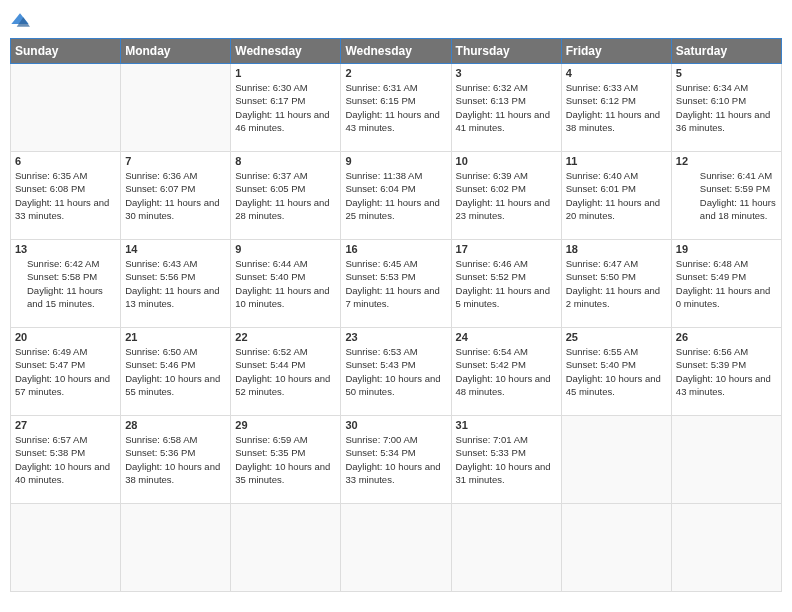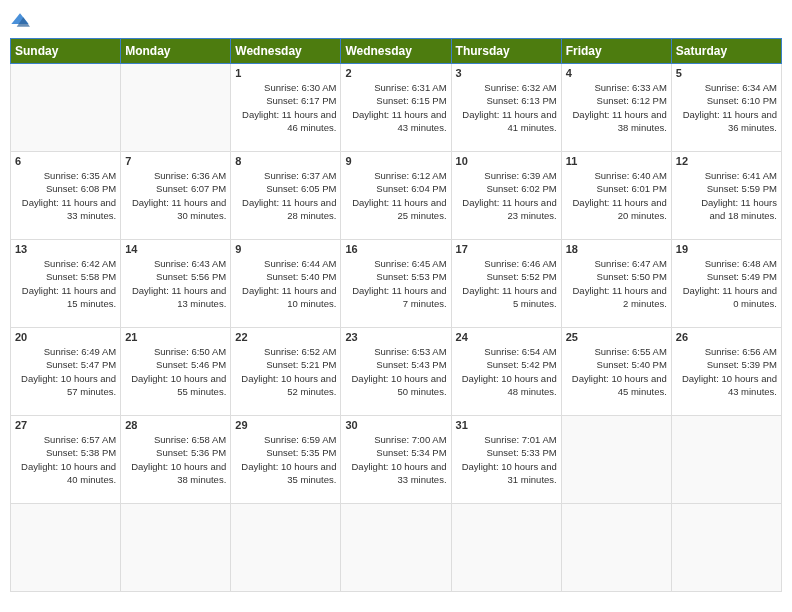--- a/index.html
+++ b/index.html
@@ -53,21 +53,21 @@
     .location {
       font-size: 14px;
       color: #555;
     }
     table {
       width: 100%;
       border-collapse: collapse;
       table-layout: fixed;
     }
     th {
-      background-color: #4d7c0f;
+      background-color: #737373;
       color: white;
       text-align: left;
       padding: 5px 4px;
       font-size: 12px;
       font-weight: bold;
       border: 1px solid #3a80c9;
     }
     td {
       vertical-align: top;
       padding: 3px 4px;
@@ -81,21 +81,20 @@
       background: #f9f9f9;
     }
     .day-num {
       font-size: 11px;
       font-weight: bold;
       display: block;
       margin-bottom: 2px;
     }
     .day-info {
       line-height: 1.4;
-      text-align: right;
     }
   </style>
 </head>
 <body>
 
 <div class="page">
   <div class="header">
     <div class="logo">
       <svg class="logo-icon" viewBox="0 0 30 24" xmlns="http://www.w3.org/2000/svg">
         <polygon points="15,2 28,18 2,18" fill="#4a90d9"></polygon>
@@ -173,21 +172,21 @@
 Daylight: 11 hours and 30 minutes.</div>
           </td>
           <td>
             <span class="day-num">8</span>
             <div class="day-info" style="white-space: pre-wrap;">Sunrise: 6:37 AM
 Sunset: 6:05 PM
 Daylight: 11 hours and 28 minutes.</div>
           </td>
           <td>
             <span class="day-num">9</span>
-            <div class="day-info" style="white-space: pre-wrap;">Sunrise: 6:12 AM
+            <div class="day-info" style="white-space: pre-wrap;">Sunrise: 11:38 AM
 Sunset: 6:04 PM
 Daylight: 11 hours and 25 minutes.</div>
           </td>
           <td>
             <span class="day-num">10</span>
             <div class="day-info" style="white-space: pre-wrap;">Sunrise: 6:39 AM
 Sunset: 6:02 PM
 Daylight: 11 hours and 23 minutes.</div>
           </td>
           <td>
@@ -199,21 +198,21 @@
           <td>
             <span class="day-num">12</span>
             <div class="day-info" style="white-space: pre-wrap; margin-left: 24px;">Sunrise: 6:41 AM
 Sunset: 5:59 PM
 Daylight: 11 hours and 18 minutes.</div>
           </td>
         </tr>
         <tr>
           <td>
             <span class="day-num">13</span>
-            <div class="day-info" style="white-space: pre-wrap;">Sunrise: 6:42 AM
+            <div class="day-info" style="white-space: pre-wrap; margin-left: 12px;">Sunrise: 6:42 AM
 Sunset: 5:58 PM
 Daylight: 11 hours and 15 minutes.</div>
           </td>
           <td>
             <span class="day-num">14</span>
             <div class="day-info" style="white-space: pre-wrap;">Sunrise: 6:43 AM
 Sunset: 5:56 PM
 Daylight: 11 hours and 13 minutes.</div>
           </td>
           <td>
@@ -256,21 +255,21 @@
           </td>
           <td>
             <span class="day-num">21</span>
             <div class="day-info" style="white-space: pre-wrap;">Sunrise: 6:50 AM
 Sunset: 5:46 PM
 Daylight: 10 hours and 55 minutes.</div>
           </td>
           <td>
             <span class="day-num">22</span>
             <div class="day-info" style="white-space: pre-wrap;">Sunrise: 6:52 AM
-Sunset: 5:21 PM
+Sunset: 5:44 PM
 Daylight: 10 hours and 52 minutes.</div>
           </td>
           <td>
             <span class="day-num">23</span>
             <div class="day-info" style="white-space: pre-wrap;">Sunrise: 6:53 AM
 Sunset: 5:43 PM
 Daylight: 10 hours and 50 minutes.</div>
           </td>
           <td>
             <span class="day-num">24</span>

